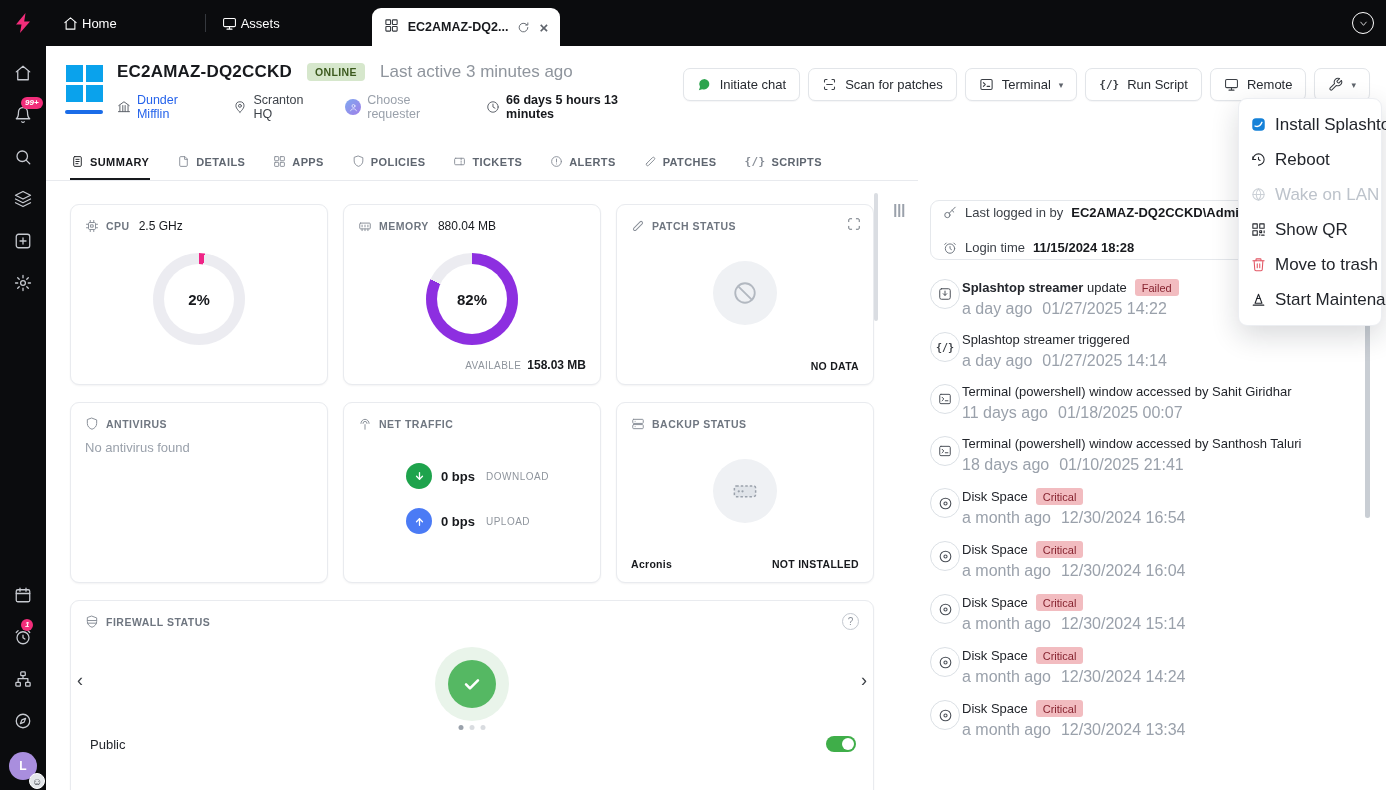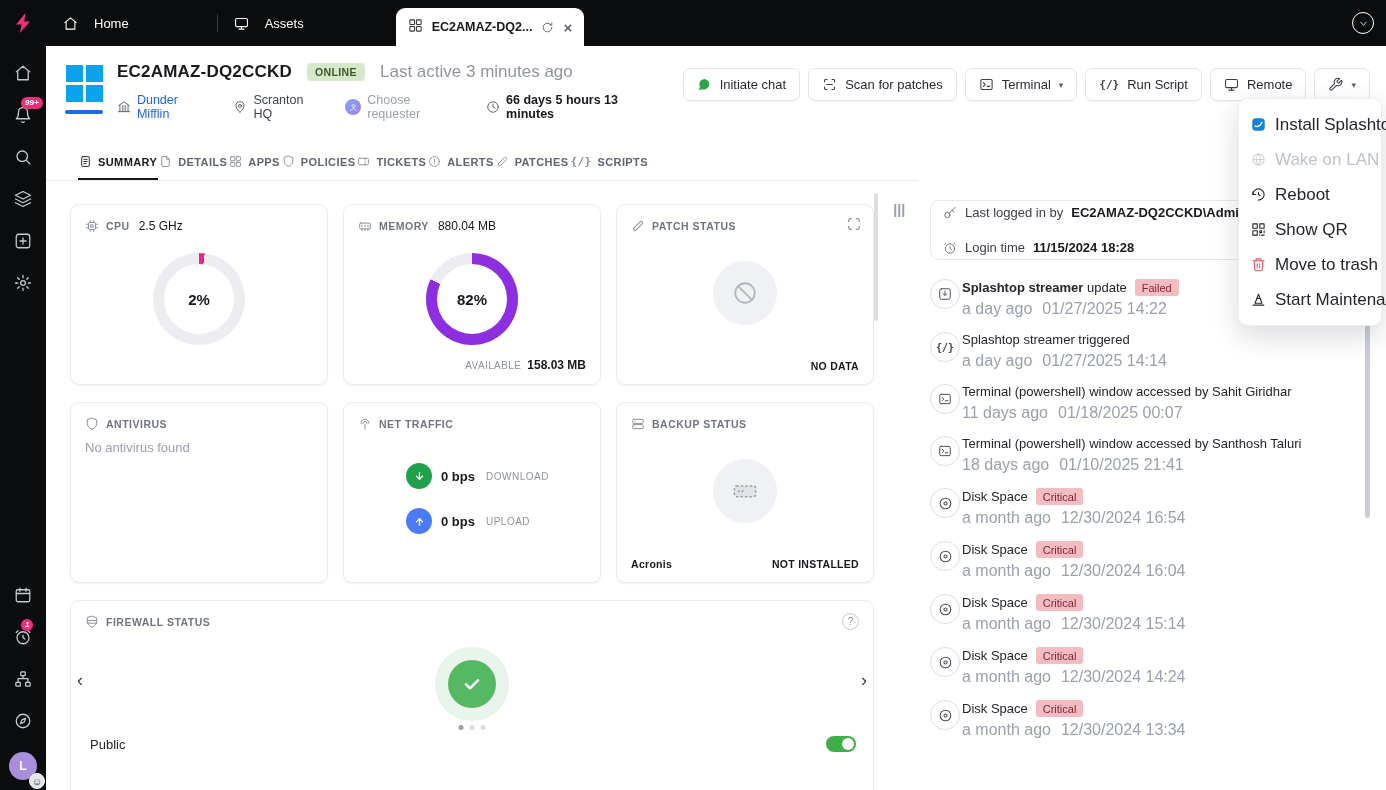--- a/index.html
+++ b/index.html
@@ -3,21 +3,21 @@
 <meta charset="utf-8">
 <style>
   *{box-sizing:border-box;margin:0;padding:0}
   html,body{width:1386px;height:790px;overflow:hidden}
   body{font-family:"Liberation Sans","DejaVu Sans",sans-serif;font-size:13px;color:#17191d;background:#fff;position:relative}
   svg.st{fill:none;stroke:currentColor;stroke-width:1.7;stroke-linecap:round;stroke-linejoin:round}
 
   
   .topbar{height:46px;background:#0b0c0e;display:flex;align-items:center;position:relative;z-index:10}
   .tb-logo{width:46px;display:flex;justify-content:center;align-items:center}
-  .tb-item{display:flex;gap:16px;color:#fff;font-size:13px;font-weight:500}
+  .tb-item{display:flex;gap:4px;color:#fff;font-size:13px;font-weight:500}
   .tb-home{margin-left:17px}
   .tb-sep{width:1px;height:18px;background:#35383d;margin-left:88px}
   .tb-assets{margin-left:16px}
   .tb-tab{margin-left:92px;align-self:flex-end;height:38px;background:#fff;border-radius:9px 9px 0 0;display:flex;align-items:center;gap:9px;padding:0 12px;color:#17191d;font-weight:600;font-size:12.5px}
   .tb-tab .tt-ic{color:#33373d}
   .tb-tab .tt-act{color:#5f646c;display:grid;place-items:center}
   .tt-close{font-size:15px;line-height:1;color:#5f646c}
   .tb-end{margin-left:auto;margin-right:12px}
   .circle-chev{width:22px;height:22px;border:1.5px solid #fff;border-radius:50%;display:grid;place-items:center;color:#fff}
 
@@ -48,21 +48,21 @@
   .requester{color:#9aa1ab}
   .req-avatar{width:16px;height:16px;border-radius:50%;background:linear-gradient(135deg,#7fa8f0,#9f7fe8);display:grid;place-items:center;color:#fff}
   .uptime{font-weight:700;color:#17191d}
   .actions{margin-left:auto;display:flex;gap:8px;align-items:flex-start;padding-top:6px}
   .btn{height:33px;display:flex;align-items:center;gap:8px;background:#fff;border:1px solid #e2e5e9;border-radius:7px;padding:0 13px;font-size:13px;color:#272b31;box-shadow:0 1px 1px rgba(16,24,40,.04);cursor:pointer;white-space:nowrap}
   .btn svg{color:#3c4046}
   .chev{font-size:9px;color:#5f646c}
   .braces{font-family:"DejaVu Sans Mono",monospace;font-weight:700;font-size:11px;color:#3c4046}
 
   
-  .tabs{display:flex;padding-left:32px;width:872px;border-bottom:1px solid #e8eaee;height:36px;flex:none}
+  .tabs{display:flex;gap:26px;padding-left:24px;width:872px;border-bottom:1px solid #e8eaee;height:36px;flex:none}
   .tab{display:flex;align-items:center;gap:6px;font-size:11px;font-weight:600;letter-spacing:.4px;color:#5f6670;border-bottom:2px solid transparent;padding:0 1px;cursor:pointer;white-space:nowrap}
   .tab svg,.tab .braces{color:#878d96}
   .tab.active{color:#17191d;border-color:#17191d}
   .tab.active svg{color:#17191d}
 
   
   .content{flex:1;display:flex;position:relative;overflow:hidden}
   .left-col{width:834px;overflow:hidden;position:relative}
   .cards{padding:23px 0 0 24px}
   .crow{display:flex;gap:15px;margin-bottom:17px}
@@ -747,35 +747,35 @@
 </div>
 
 <div class="menu">
   <div class="menu-item">
     <svg width="15" height="15" viewBox="0 0 24 24">
         <rect x="2" y="2" width="20" height="20" rx="6" fill="#1581d8"></rect>
         <path d="M6.5 14.5c4.5 1.5 9-1 11-6" stroke="#fff" stroke-width="2.2" fill="none" stroke-linecap="round"></path>
       </svg>
     <span>Install Splashtop</span>
   </div>
+  <div class="menu-item">
+    <svg class="st" width="15" height="15" viewBox="0 0 24 24">
+        <path d="M12 21a9 9 0 10-9-9"></path>
+        <polyline points="3 7.5 3 12 7.5 12"></polyline>
+        <path d="M12 8.5v3.5l2.5 1.6"></path>
+      </svg>
+    <span>Reboot</span>
+  </div>
   <div class="menu-item disabled">
     <svg class="st" width="15" height="15" viewBox="0 0 24 24">
         <circle cx="12" cy="12" r="9"></circle>
         <path d="M3 12h18"></path>
         <path d="M12 3a13 13 0 010 18M12 3a13 13 0 000 18"></path>
       </svg>
     <span>Wake on LAN</span>
-  </div>
-  <div class="menu-item">
-    <svg class="st" width="15" height="15" viewBox="0 0 24 24">
-        <path d="M12 21a9 9 0 10-9-9"></path>
-        <polyline points="3 7.5 3 12 7.5 12"></polyline>
-        <path d="M12 8.5v3.5l2.5 1.6"></path>
-      </svg>
-    <span>Reboot</span>
   </div>
   <div class="menu-item">
     <svg class="st" width="15" height="15" viewBox="0 0 24 24">
         <rect x="3" y="3" width="7" height="7"></rect>
         <rect x="14" y="3" width="7" height="7"></rect>
         <rect x="3" y="14" width="7" height="7"></rect>
         <path d="M14 14h3v3h-3zM21 14v3M17 21h4M14 20v1"></path>
       </svg>
     <span>Show QR</span>
   </div>

